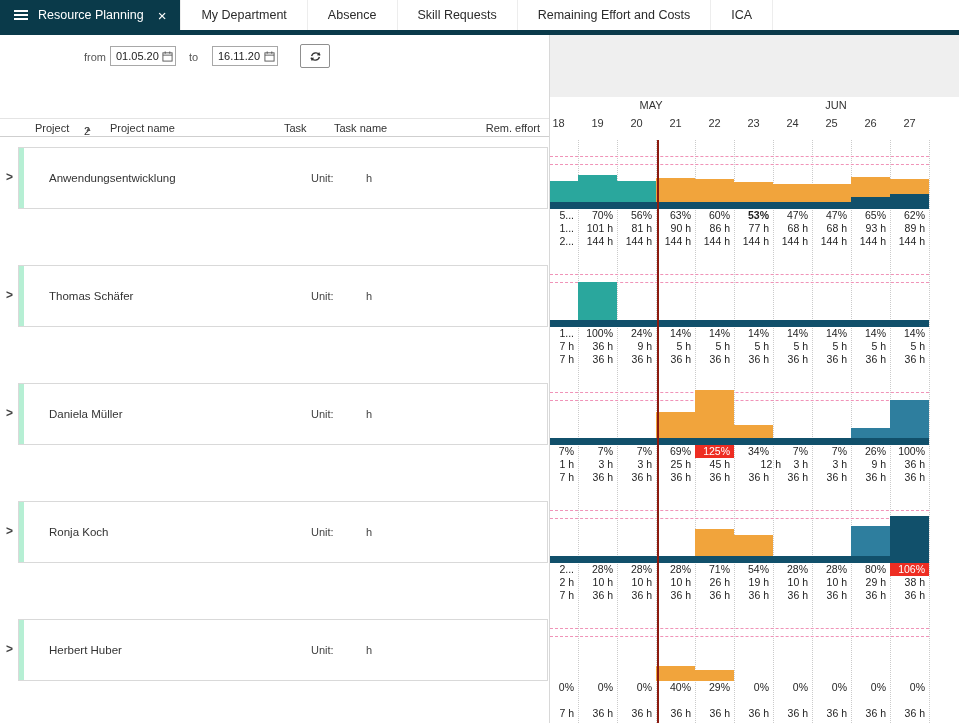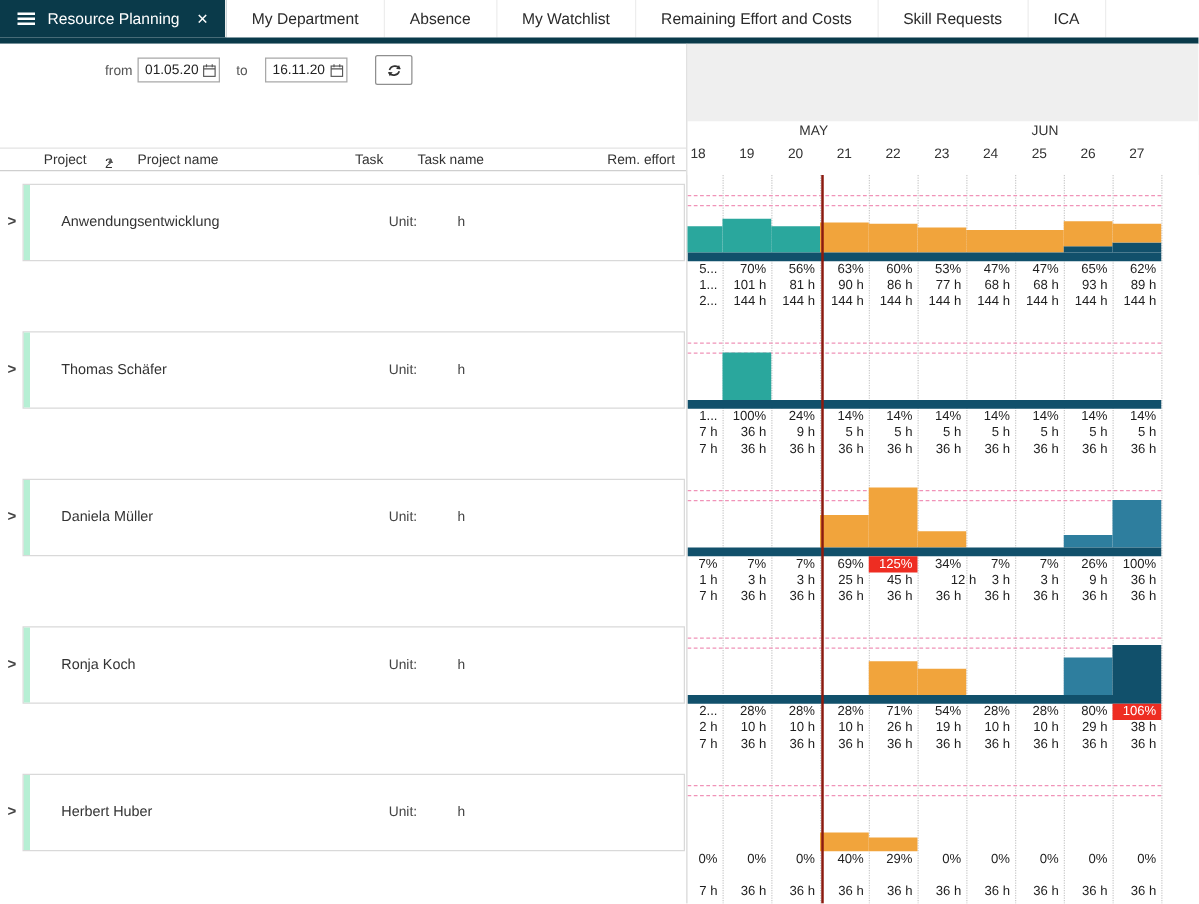--- a/index.html
+++ b/index.html
@@ -68,27 +68,24 @@
         <span>Resource Planning</span>
         <span class="closex">×</span>
       </div>
       <div class="tab">
         <span>My Department</span>
       </div>
       <div class="tab">
         <span>Absence</span>
       </div>
       <div class="tab">
-        <span>My Watchlist</span>
+        <span>Skill Requests</span>
       </div>
       <div class="tab">
         <span>Remaining Effort and Costs</span>
-      </div>
-      <div class="tab">
-        <span>Skill Requests</span>
       </div>
       <div class="tab">
         <span>ICA</span>
       </div>
     </div>
   <div class="tabstrip"></div>
 
   <div class="leftpanel">
 
     <div>
@@ -224,21 +221,21 @@
             <div class="bar" style="left: 340px; top: 31px; width: 39px; height: 15px; background: rgb(241, 164, 60);"></div>
             <div class="base"></div>
           </div>
           <div class="nums">
             <div class="numline" style="top: 0px;">
               <span class="cell" style="left: -11px;">5...</span>
               <span class="cell" style="left: 28px;">70%</span>
               <span class="cell" style="left: 67px;">56%</span>
               <span class="cell" style="left: 106px;">63%</span>
               <span class="cell" style="left: 145px;">60%</span>
-              <span class="cell" style="left: 184px;">53%</span>
+              <span class="cell" style="left: 184px; font-weight: bold;">53%</span>
               <span class="cell" style="left: 223px;">47%</span>
               <span class="cell" style="left: 262px;">47%</span>
               <span class="cell" style="left: 301px;">65%</span>
               <span class="cell" style="left: 340px;">62%</span>
             </div>
             <div class="numline" style="top: 13px;">
               <span class="cell" style="left: -11px;">1...</span>
               <span class="cell" style="left: 28px;">101 h</span>
               <span class="cell" style="left: 67px;">81 h</span>
               <span class="cell" style="left: 106px;">90 h</span>

